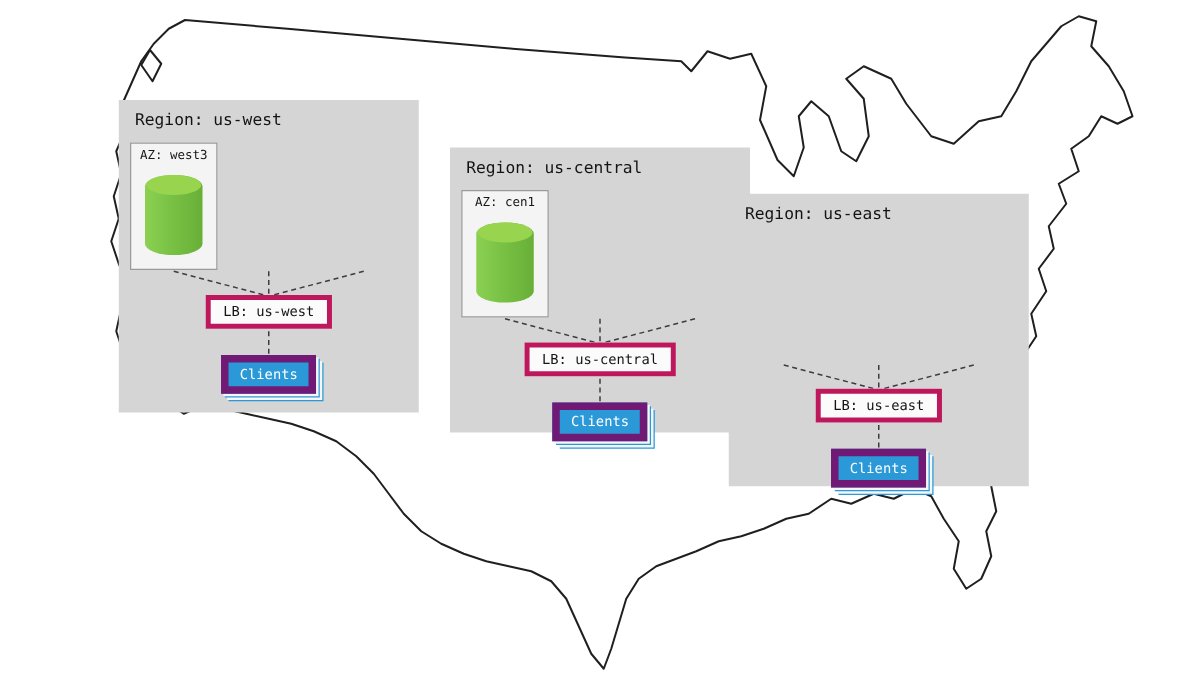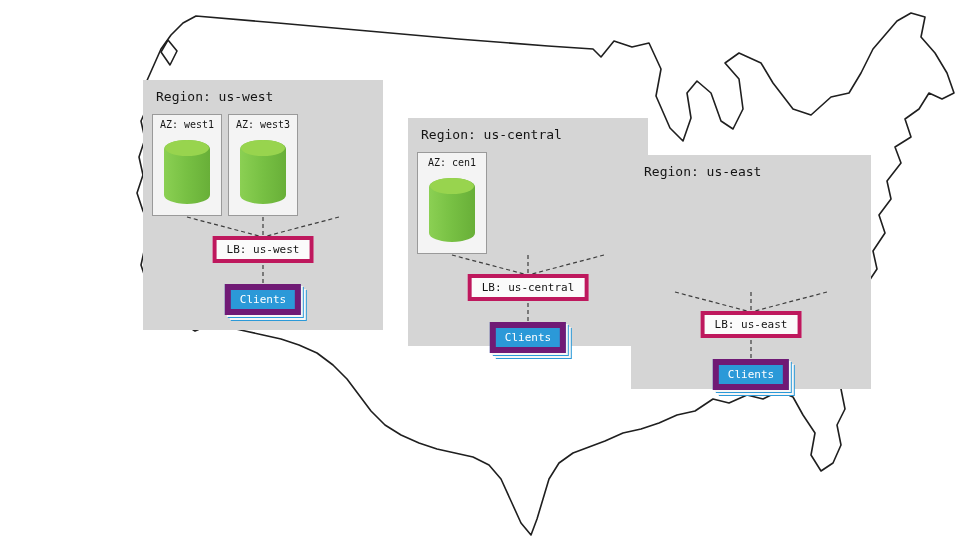--- a/index.html
+++ b/index.html
@@ -59,21 +59,21 @@
     color:var(--clients-text,#ffffff);
     border:6px solid #701a75;
     font-size:11px;padding:3px 9px;white-space:nowrap;z-index:1;
     box-shadow:2px 2px 0 #f6f6f6,3px 3px 0 var(--clients-blue,#2b99d8),
                5px 5px 0 #f6f6f6,6px 6px 0 var(--clients-blue,#2b99d8);
   }
 </style>
 </head>
 <body>
 
-<div style="position:absolute;inset:0;margin-left:48px;">
+<div style="position:absolute;inset:0;">
 
   <svg class="map-svg" width="960" height="540" viewBox="0 0 960 540" aria-hidden="true">
     <path class="map-path" d="M148,16 L230,23 L320,31 L410,39 L500,46 L545,49
       L553,57 L566,41 L584,47 L601,43 L613,69 L608,96 L622,128 L635,141 L643,118
       L639,93 L649,81 L663,93 L673,121 L685,129 L695,109 L691,79 L677,63 L691,53
       L713,63 L725,83 L745,109 L763,115 L783,97 L801,93 L813,73 L825,49 L837,35
       L849,21 L863,13 L877,17 L873,37 L887,53 L899,73 L906,93 L894,99 L881,93
       L871,109 L857,119 L863,137 L847,147 L853,163 L839,181 L843,199 L831,215
       L837,233 L825,251 L829,269 L817,287 L821,305 L807,319 L811,339 L799,353
       L803,373 L793,389 L797,409 L789,425 L793,445 L785,463 L773,471 L763,455
@@ -90,24 +90,20 @@
 
   <div class="region" style="left:95px;top:80px;width:240px;height:250px">
     <div class="region-title">Region: us-west</div>
     <svg class="connectors" width="240" height="210">
       <line x1="44" y1="137" x2="120" y2="157"></line>
       <line x1="120" y1="137" x2="120" y2="157"></line>
       <line x1="196" y1="137" x2="120" y2="157"></line>
       <line x1="120" y1="178" x2="120" y2="204"></line>
     </svg>
     <div class="az-row">
-      <div class="az">
-        <div class="az-label">AZ: west1</div>
-        <div class="cylinder"></div>
-      </div>
       <div class="az">
         <div class="az-label">AZ: west3</div>
         <div class="cylinder"></div>
       </div>
     </div>
     <div class="lb">LB: us-west</div>
     <div class="clients">Clients</div>
   </div>
 
   <div class="region" style="left:360px;top:118px;width:240px;height:228px">

